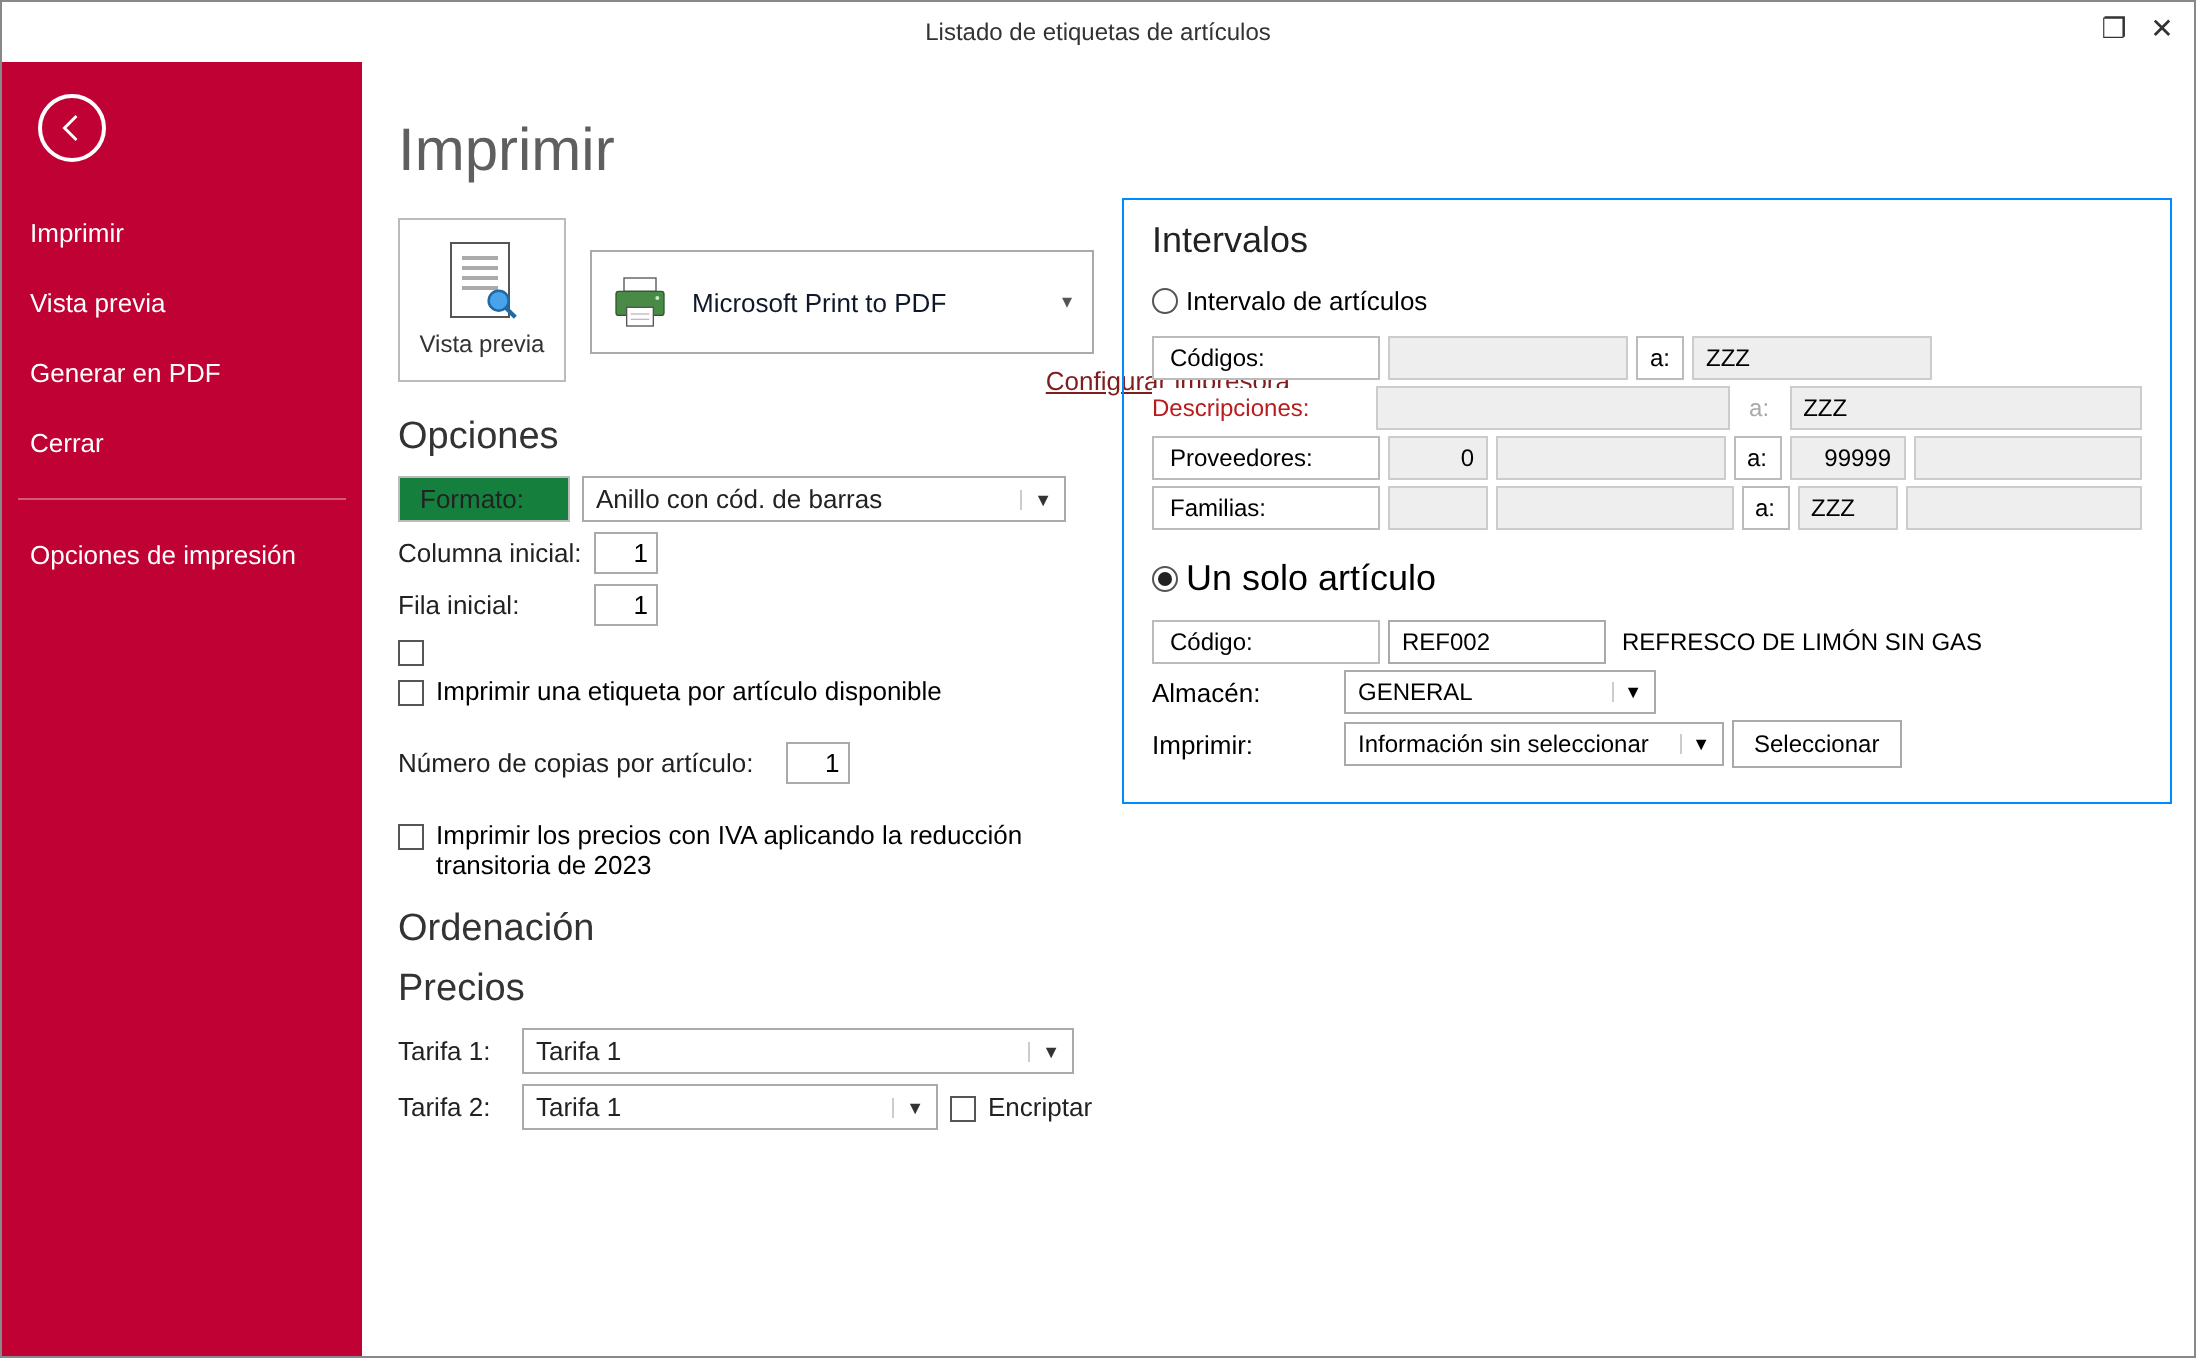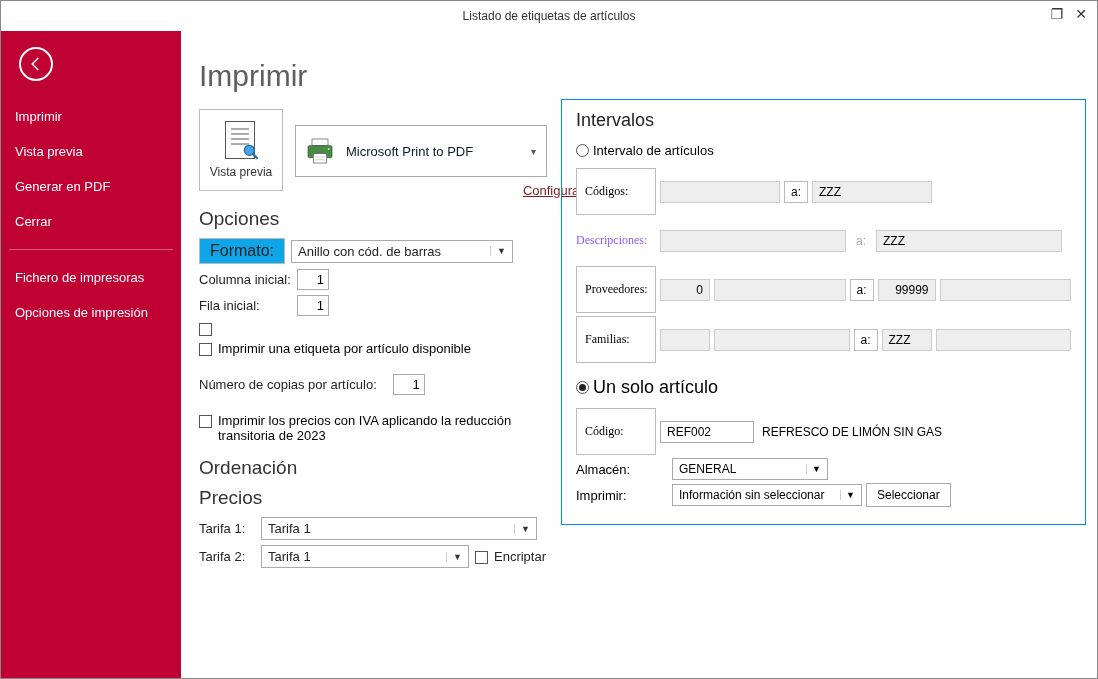--- a/index.html
+++ b/index.html
@@ -31,37 +31,37 @@
 
 .printer-sel { flex: 1; max-width: 252px; height: 52px; border: 1px solid #aaa; display: flex; align-items: center; padding: 0 8px; gap: 10px; cursor: pointer; position: relative; margin-top:16px;}
 .printer-sel .caret { position: absolute; right: 10px; font-size: 10px; color: #555; }
 .printer-label { font-size: 13px; color: #0f172a; }
 
 .config-link { font-size: 13px; text-decoration: underline; color: #7f1d1d; cursor: pointer; display: block; text-align: right; margin-top:6px; width: 350px;}
 
 h2.sec { font-size: 19px; font-weight: 400; color: #333; margin: 10px 0 8px 0; }
 
 .opt-row { display: flex; align-items: center; font-size: 13px; color: #222; margin-bottom: 5px; gap: 6px; }
-.label-box { border: 1px solid #bbb; padding: 3px 10px; font-size: 16px; min-width: 86px; background: #0ea5e9; }
+.label-box { border: 1px solid #bbb; padding: 3px 10px; font-size: 13px; min-width: 86px; background: #15803d; }
 .combo { border: 1px solid #aaa; padding: 3px 6px; font-size: 13px; background: #fff; position: relative; display: flex; align-items: center; justify-content: space-between; cursor: pointer; }
 .combo .caret { font-size: 9px; color: #333; padding-left:6px; border-left:1px solid #ccc; margin-left:6px;}
 .small-num { width: 32px; border: 1px solid #aaa; padding: 2px 4px; text-align: right; font-size: 13px; }
 .chk-row { display: flex; align-items: flex-start; gap: 6px; font-size: 13px; margin-bottom: 5px; }
 .chk-box { width: 13px; height: 13px; border: 1px solid #555; background: #fff; flex-shrink: 0; margin-top:2px; cursor:pointer;}
 
 .radio { width: 13px; height: 13px; border: 1px solid #555; border-radius: 50%; display: inline-flex; align-items: center; justify-content: center; margin-right: 4px; vertical-align: middle; cursor:pointer;}
 .radio.sel::after { content:""; width:7px; height:7px; background:#222; border-radius:50%; }
 .radio-group { display:flex; gap:34px; font-size:13px; align-items:center; }
 .radio-group label { display:flex; align-items:center; cursor:pointer; }
 
 .intervalos { border: 1px solid #008cff; padding: 10px 14px 14px 14px; width: 525px; position:absolute; left: 560px; top: 98px;}
 .intervalos h3 { font-size: 18px; font-weight: 400; color: #222; margin-bottom: 12px; }
 .int-row { display: flex; align-items: center; font-size: 12px; margin-bottom: 3px; gap: 4px; }
-.int-label { border: 1px solid #bbb; padding: 15px 8px; width: 80px; background:#fff;font-family:Liberation Serif, serif; }
-.int-label.dis { color:#8b5cf6; border-color:#ddd; }
+.int-label { border: 1px solid #bbb; padding: 3px 8px; width: 114px; background:#fff; }
+.int-label.dis { color:#b91c1c; border-color:#ddd; }
 .int-inp { border: 1px solid #ccc; background: #eee; padding: 3px 6px; font-size: 12px; text-align:right; }
 .int-a { border: 1px solid #bbb; padding: 3px 6px; background:#fff; }
 .int-a.dis { color:#aaa; border-color:#ddd; }
 .plain-label { width: 92px; font-size:13px; }
 .txt-inp { border:1px solid #aaa; padding: 3px 6px; font-size:12px; background:#fff; }
 .combo-int { border:1px solid #aaa; padding:3px 6px; font-size:12px; display:flex; justify-content:space-between; align-items:center; background:#fff; cursor:pointer;}
 .combo-int .caret { font-size:9px; border-left:1px solid #ccc; padding-left:5px; margin-left:5px;}
 .btn { border:1px solid #aaa; padding:4px 10px; font-size:12px; background:#fff; cursor:pointer;}
 
 .printer-icon-svg { width:32px; height:32px; }
@@ -83,21 +83,20 @@
     <div class="back-circle">
       <svg viewBox="0 0 24 24">
           <path d="M15 4 L7 12 L15 20"></path>
         </svg>
     </div>
     <div class="side-item">Imprimir</div>
     <div class="side-item">Vista previa</div>
     <div class="side-item">Generar en PDF</div>
     <div class="side-item">Cerrar</div>
     <div class="side-sep"></div>
-    <div class="side-item">Fichero de impresoras</div>
     <div class="side-item">Opciones de impresión</div>
   </div>
 
   <div class="main">
     <h1 class="page-title">Imprimir</h1>
 
     <div class="top-row">
       <div class="preview-btn">
         <div class="icon">
           <div class="doc-sheet">
@@ -129,21 +128,21 @@
           <span class="printer-label">Microsoft Print to PDF</span>
           <span class="caret">▾</span>
         </div>
         <a class="config-link">Configurar impresora</a>
       </div>
     </div>
 
     <h2 class="sec">Opciones</h2>
     <div class="opt-row">
       <span class="label-box">Formato:</span>
-      <div class="combo" style="width:222px">
+      <div class="combo" style="width:242px">
         <span>Anillo con cód. de barras</span>
           <span class="caret">▼</span>
       </div>
     </div>
     <div class="opt-row">
       <span style="width:92px">Columna inicial:</span>
       <input class="small-num" value="1" style="">
     </div>
     <div class="opt-row">
       <span style="width:92px">Fila inicial:</span>
@@ -226,21 +225,21 @@
       </div>
 
       <div class="int-row" style="margin-bottom:10px">
         <label style="display:flex;align-items:center;font-size:18px">
             <span class="radio sel"></span>
             <span>Un solo artículo</span>
           </label>
       </div>
       <div class="int-row">
         <span class="int-label">Código:</span>
-        <input class="txt-inp" style="width: 94px;" value="REF002">
+        <input class="txt-inp" style="width: 109px;" value="REF002">
         <span style="font-size:12px;margin-left:4px">REFRESCO DE LIMÓN SIN GAS</span>
       </div>
       <div class="int-row">
         <span class="plain-label">Almacén:</span>
         <div class="combo-int" style="width:156px">
             <span>GENERAL</span>
             <span class="caret">▼</span>
           </div>
       </div>
       <div class="int-row">

